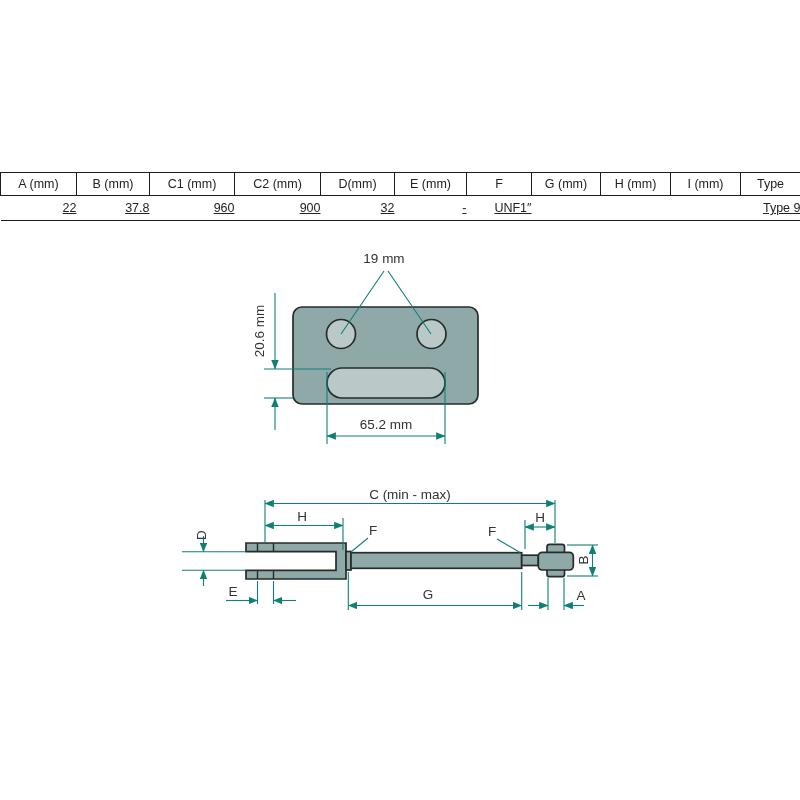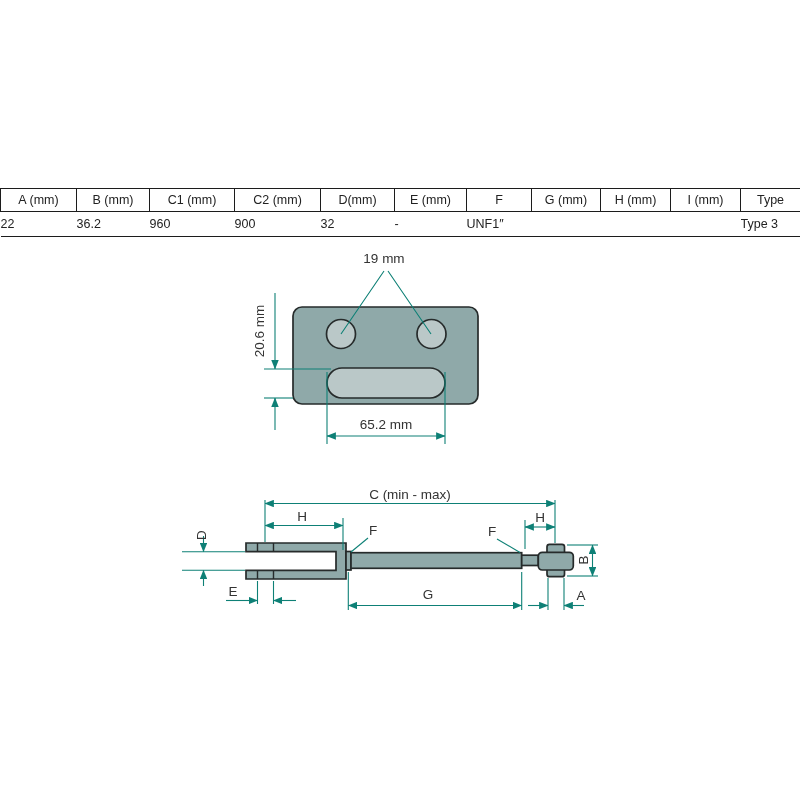--- a/index.html
+++ b/index.html
@@ -1,24 +1,24 @@
 <!DOCTYPE html>
 <html style="--metal_fill: #8FA9A9; --hole_fill: #BAC8C8; --outline: #262B2B; --dimension: #0E8076; --text: #333333;"><head>
 <meta charset="utf-8">
 <style>
   html,body{margin:0;padding:0;background:#fff;}
   .page{position:relative;width:800px;height:800px;background:#ffffff;overflow:hidden;
         font-family:"Liberation Sans", sans-serif;}
   
-  table.spec{position:absolute;left:0;top:188px;width:800px;border-collapse:collapse;
+  table.spec{position:absolute;left:0;top:172px;width:800px;border-collapse:collapse;
              table-layout:fixed;font-size:12.5px;color:#222;}
   table.spec thead th{border:1.2px solid #1c1c1c;font-weight:400;height:22px;
                       text-align:center;padding:0;white-space:nowrap;overflow:hidden;}
   table.spec tbody td{border:none;border-bottom:1.2px solid #1c1c1c;height:24px;
-                      text-align:left;padding:0;white-space:nowrap;overflow:hidden;}
+                      text-align:right;padding:0;white-space:nowrap;overflow:hidden;text-decoration:underline;}
   
   svg.drawing{position:absolute;left:0;top:0;}
   .metal{fill:var(--metal_fill);stroke:var(--outline);stroke-width:1.7;}
   .lighter{fill:var(--hole_fill);stroke:var(--outline);stroke-width:1.7;}
   .oline{stroke:var(--outline);stroke-width:1.4;fill:none;}
   .dim{stroke:var(--dimension);stroke-width:1.1;fill:none;}
   .lbl{stroke:none;fill:var(--text);font-size:13.5px;font-family:"Liberation Sans",sans-serif;}
 </style>
 </head>
 <body>
@@ -50,30 +50,30 @@
         <th>F</th>
         <th>G (mm)</th>
         <th>H (mm)</th>
         <th>I (mm)</th>
         <th>Type</th>
       </tr>
     </thead>
     <tbody>
       <tr>
         <td>22</td>
-        <td>36.2</td>
+        <td>37.8</td>
         <td>960</td>
         <td>900</td>
         <td>32</td>
         <td>-</td>
         <td>UNF1″</td>
         <td></td>
         <td></td>
         <td></td>
-        <td>Type 3</td>
+        <td>Type 9</td>
       </tr>
     </tbody>
   </table>
 
   <svg class="drawing" width="800" height="800" viewBox="0 0 800 800">
     <defs>
       <marker id="arr" viewBox="0 0 10 8" refX="9.5" refY="4" markerWidth="8.5" markerHeight="6.8" orient="auto-start-reverse">
         <path d="M0 0 L10 4 L0 8 Z" style="fill:var(--dimension)"></path>
       </marker>
     </defs>

